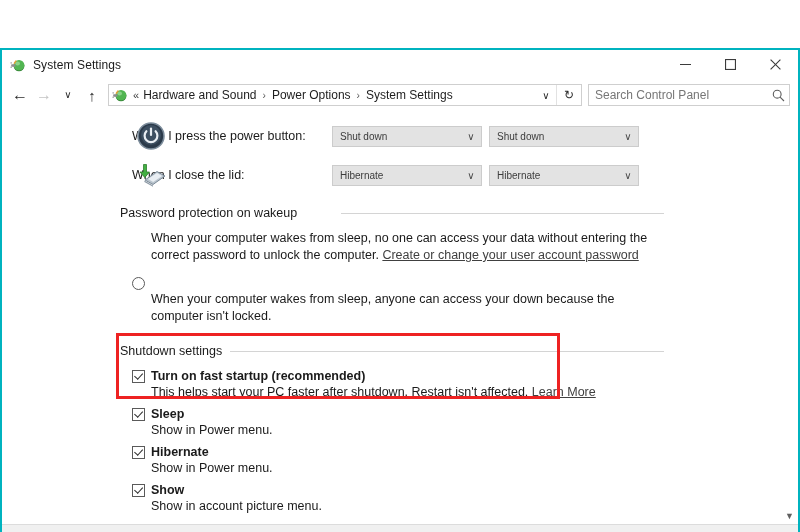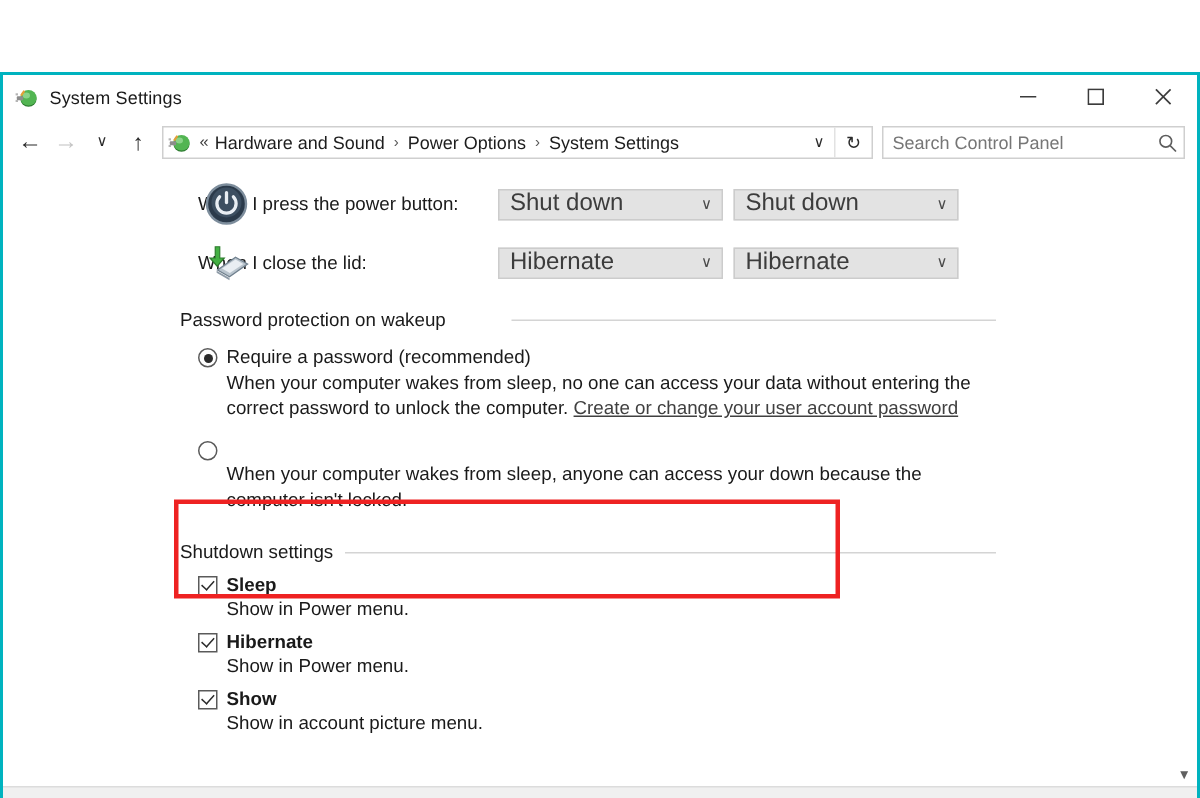--- a/index.html
+++ b/index.html
@@ -221,21 +221,21 @@
     background: #e3e3e3;
     border: 1px solid #cccccc;
     display: flex;
     align-items: center;
     box-sizing: border-box;
     flex: none;
   }
   .dropdown + .dropdown { margin-left: 7px; }
   .dd-text {
     flex: 1;
-    font-size: 16px;
+    font-size: 10px;
     color: #3c3c3c;
     padding-left: 7px;
     white-space: nowrap;
     overflow: hidden;
   }
   .dd-chev {
     width: 20px;
     text-align: center;
     font-size: 10px;
     color: #4a4a4a;
@@ -543,39 +543,42 @@
           <span class="dd-chev">∨</span>
         </div>
       </div>
 
       <div class="group-header" style="margin-top:12px;gap:36px;">
         <span class="group-title">Password protection on wakeup</span>
         <span class="group-rule"></span>
       </div>
 
       <div class="option-block" style="margin-top:8px;">
-        <div class="opt-line">
-          <span class="radio checked"></span>
-          <span class="opt-title">Require a password (recommended)</span>
-        </div>
         <div class="opt-desc"><span>When your computer wakes from sleep, no one can access your data without entering the correct password to unlock the computer. </span><span class="link">Create or change your user account password</span></div>
       </div>
 
       <div class="option-block" style="margin-top:11px;">
         <div class="opt-line">
           <span class="radio"></span>
         </div>
         <div class="opt-desc">When your computer wakes from sleep, anyone can access your down because the computer isn't locked.</div>
       </div>
 
       <div class="group-header" style="margin-top:17px;">
         <span class="group-title">Shutdown settings</span>
         <span class="group-rule"></span>
       </div>
 
+      <div class="option-block" style="margin-top:8px;">
+        <div class="opt-line">
+          <span class="checkbox checked"></span>
+          <span class="chk-title">Turn on fast startup (recommended)</span>
+        </div>
+        <div class="chk-desc"><span>This helps start your PC faster after shutdown. Restart isn't affected. </span><span class="link">Learn More</span></div>
+      </div>
 
       <div class="option-block" style="margin-top:5px;">
         <div class="opt-line">
           <span class="checkbox checked"></span>
           <span class="chk-title">Sleep</span>
         </div>
         <div class="chk-desc">Show in Power menu.</div>
       </div>
 
       <div class="option-block" style="margin-top:5px;">

